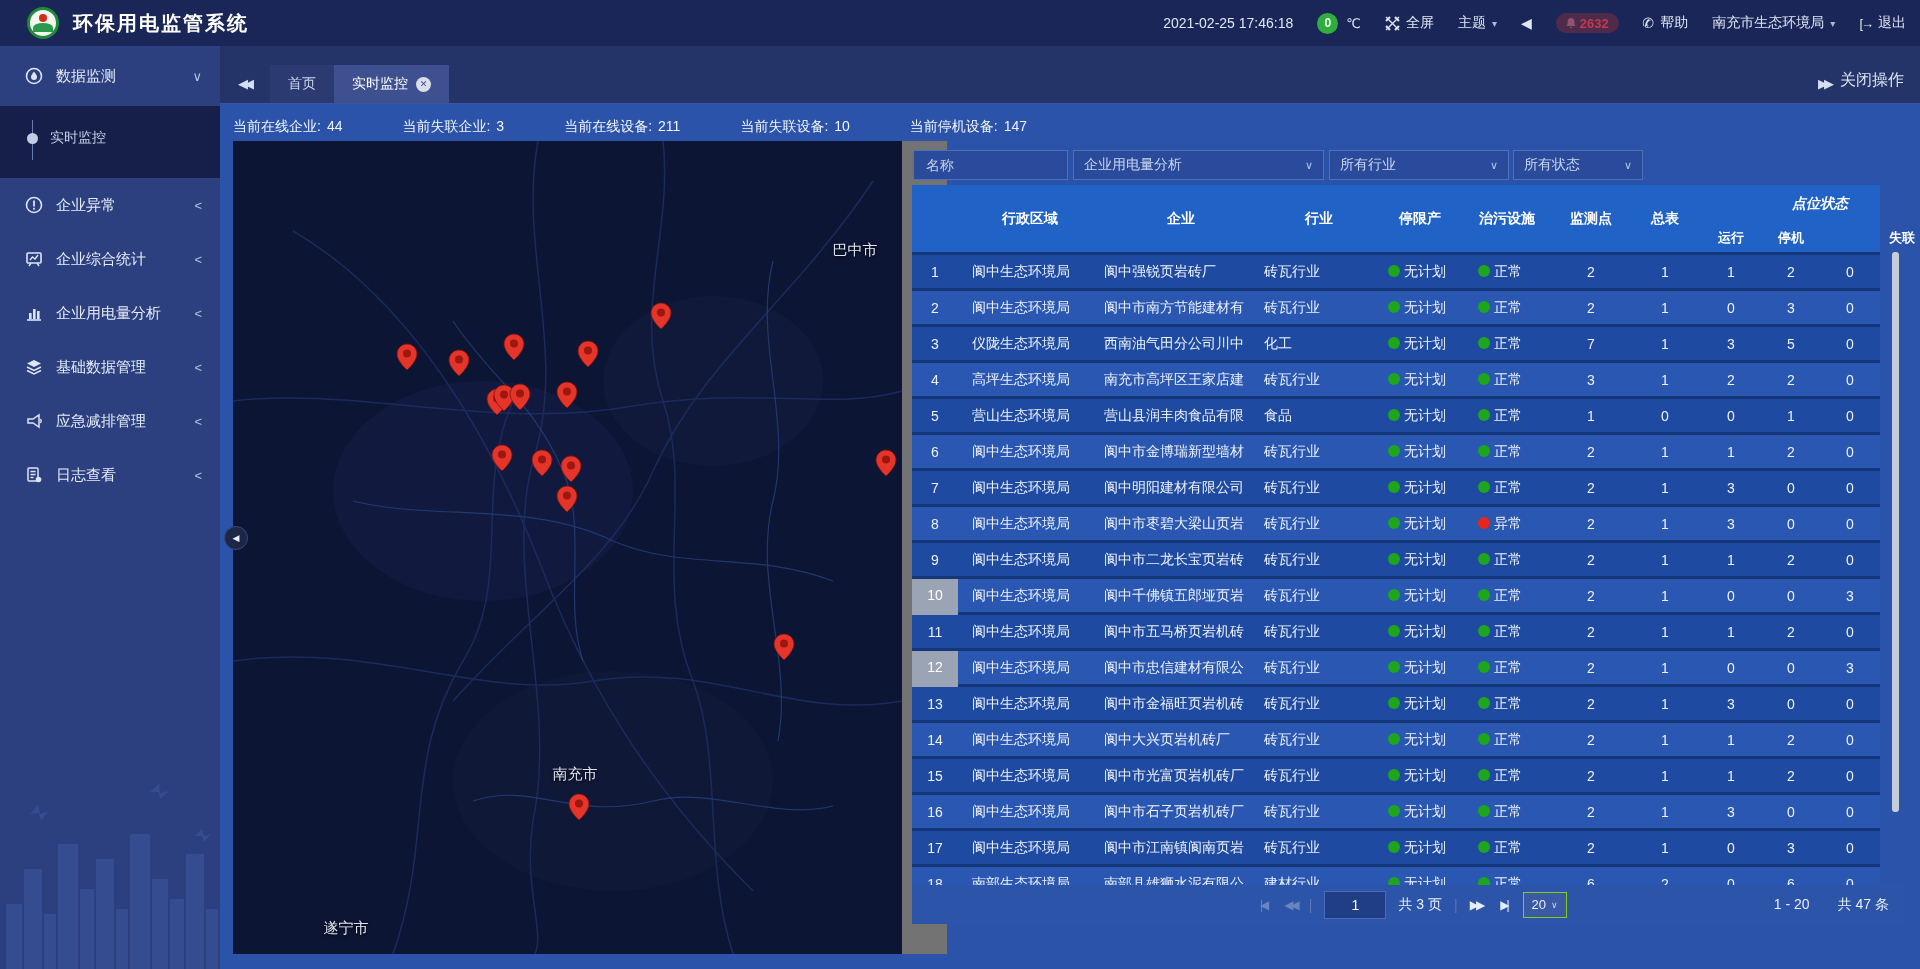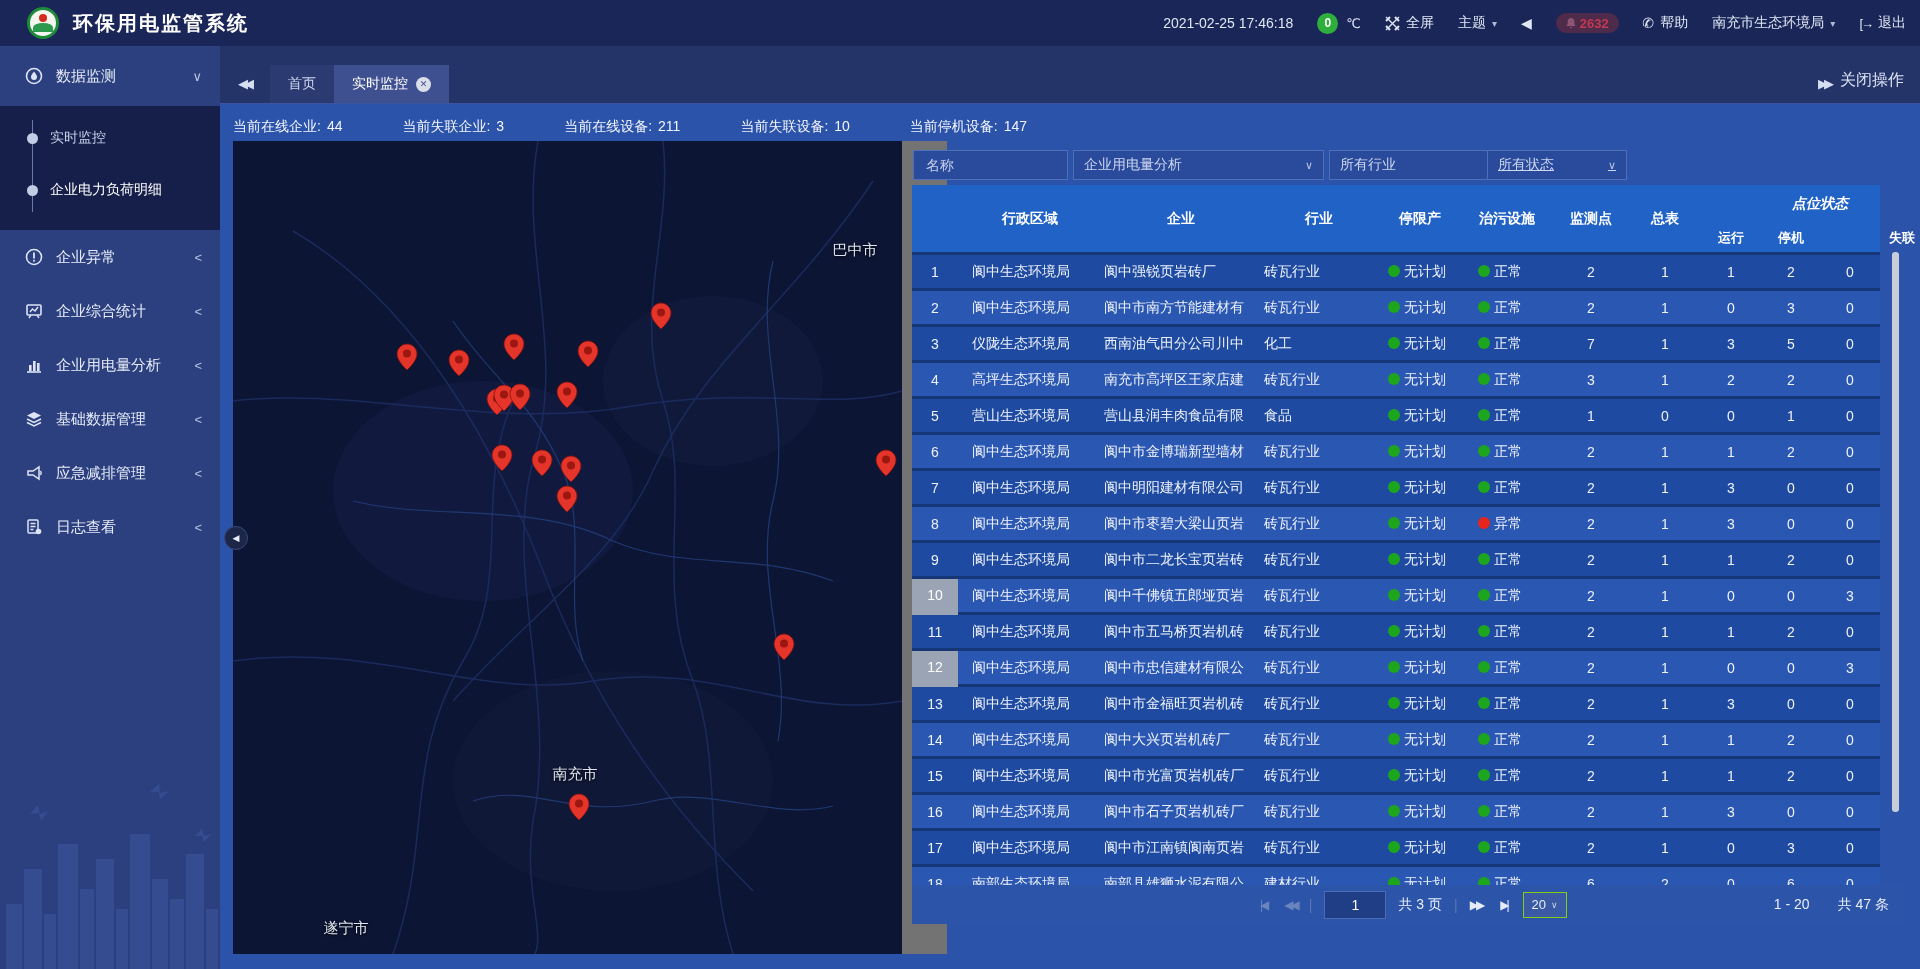--- a/index.html
+++ b/index.html
@@ -165,24 +165,20 @@
           </span>
           <span>数据监测</span>
           <span class="chev">∨</span>
         </div>
         <div class="submenu">
           <div class="vline"></div>
           <div class="sub-item">
             <span class="dot"></span>
             <span>实时监控</span>
           </div>
-          <div class="sub-item active">
-            <span class="dot"></span>
-            <span>企业电力负荷明细</span>
-          </div>
         </div>
         <div class="side-item">
           <span class="s-ic">
             <svg width="18" height="18" viewBox="0 0 18 18">
               <circle cx="9" cy="9" r="7.5" fill="none" stroke="#dde4f5" stroke-width="1.6"></circle>
               <rect x="8.1" y="4.5" width="1.8" height="6" fill="#dde4f5"></rect>
               <rect x="8.1" y="11.8" width="1.8" height="1.8" fill="#dde4f5"></rect>
             </svg>
           </span>
           <span>企业异常</span>
@@ -404,21 +400,21 @@
       <input placeholder="名称" style="">
     </div>
     <div class="filter" style="left:161px;width:251px;">
       <span>企业用电量分析</span>
       <span class="fchev">∨</span>
     </div>
     <div class="filter" style="left:417px;width:180px;">
       <span>所有行业</span>
       <span class="fchev">∨</span>
     </div>
-    <div class="filter" style="left:575px;width:140px;text-decoration:underline;">
+    <div class="filter" style="left:601px;width:130px;">
       <span>所有状态</span>
       <span class="fchev">∨</span>
     </div>
 
     <div class="thead">
       <span class="th" style="left:46px;width:144px;">行政区域</span>
       <span class="th" style="left:190px;width:158px;">企业</span>
       <span class="th" style="left:348px;width:118px;">行业</span>
       <span class="th" style="left:466px;width:84px;">停限产</span>
       <span class="th" style="left:550px;width:90px;">治污设施</span>

